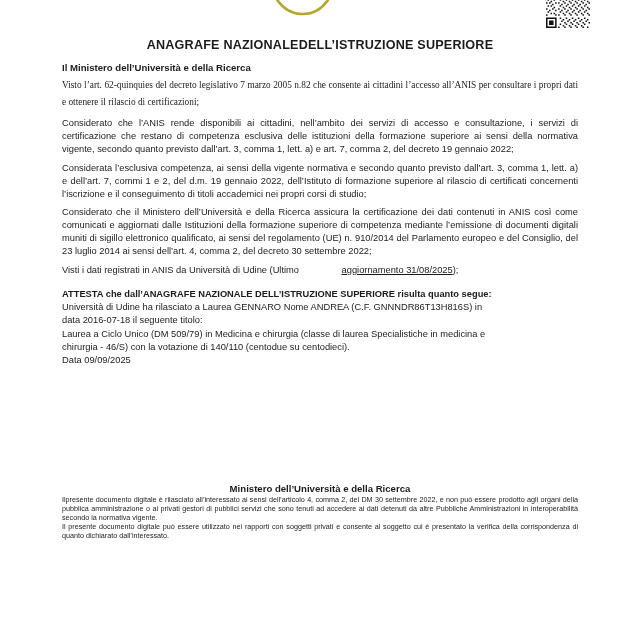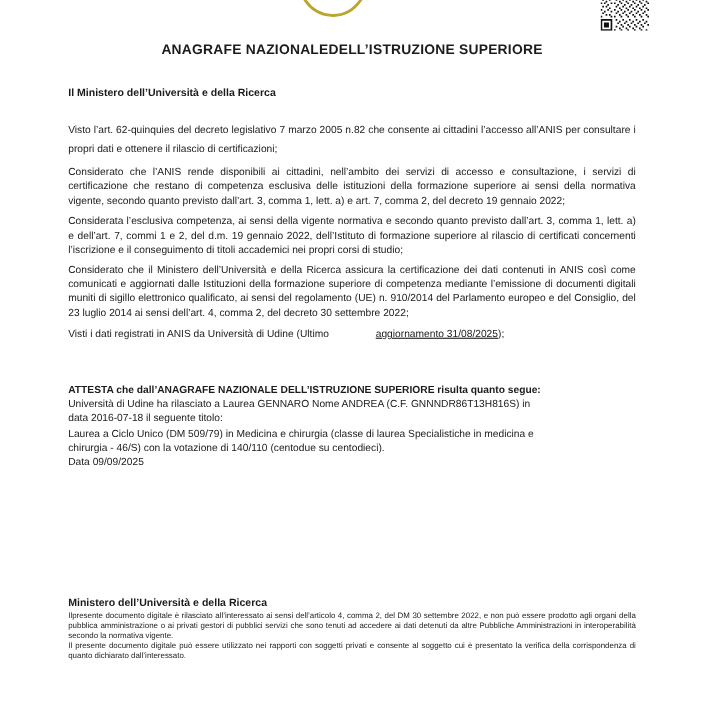--- a/index.html
+++ b/index.html
@@ -5,27 +5,27 @@
   * { margin:0; padding:0; box-sizing:border-box; }
   html,body { background:#ffffff; }
   .page {
     position:relative; width:640px; height:640px; background:#ffffff;
     overflow:hidden; font-family:"Liberation Sans", sans-serif; color:#1b1b1b;
   }
   .logo-arc { position:absolute; left:274px; top:-3px; }
   .qr { position:absolute; right:50px; top:-16px; }
   .content { position:absolute; left:62px; right:62px; top:0; }
   .title { margin-top:38px; text-align:center; font-size:12.6px; font-weight:bold; letter-spacing:0.2px; }
-  .ministry { margin-top:27px; font-size:9.6px; font-weight:bold; }
+  .ministry { margin-top:10px; font-size:9.6px; font-weight:bold; }
   .para { margin-top:6px; font-size:9.3px; line-height:12.9px; text-align:justify; }
-  .para.first { margin-top:20px; line-height:17px; }
+  .para.first { margin-top:4px; line-height:17px;font-family:Liberation Serif, serif; }
   .para .ul { text-decoration:underline;padding-left:40px; }
-  .attesta { margin-top:38px; font-size:9.3px; line-height:13.2px; }
+  .attesta { margin-top:11px; font-size:9.3px; line-height:13.2px; }
   .attesta .heading { font-weight:bold; }
-  .signature { margin-top:116px; text-align:left; font-size:9.6px; font-weight:bold; }
+  .signature { margin-top:116px; text-align:center; font-size:9.6px; font-weight:bold; }
   .footer { margin-top:1px; font-size:7.2px; line-height:9px; text-align:justify; color:#222; }
 </style>
 </head>
 <body>
 
 <div class="page">
 
   <svg class="logo-arc" width="56" height="22" viewBox="0 0 56 22" aria-hidden="true">
     <path d="M2 1 C 14 21, 40 23, 54 3" fill="none" stroke-width="2.6" stroke-linecap="round" stroke="#b9a62c"></path>
   </svg>

